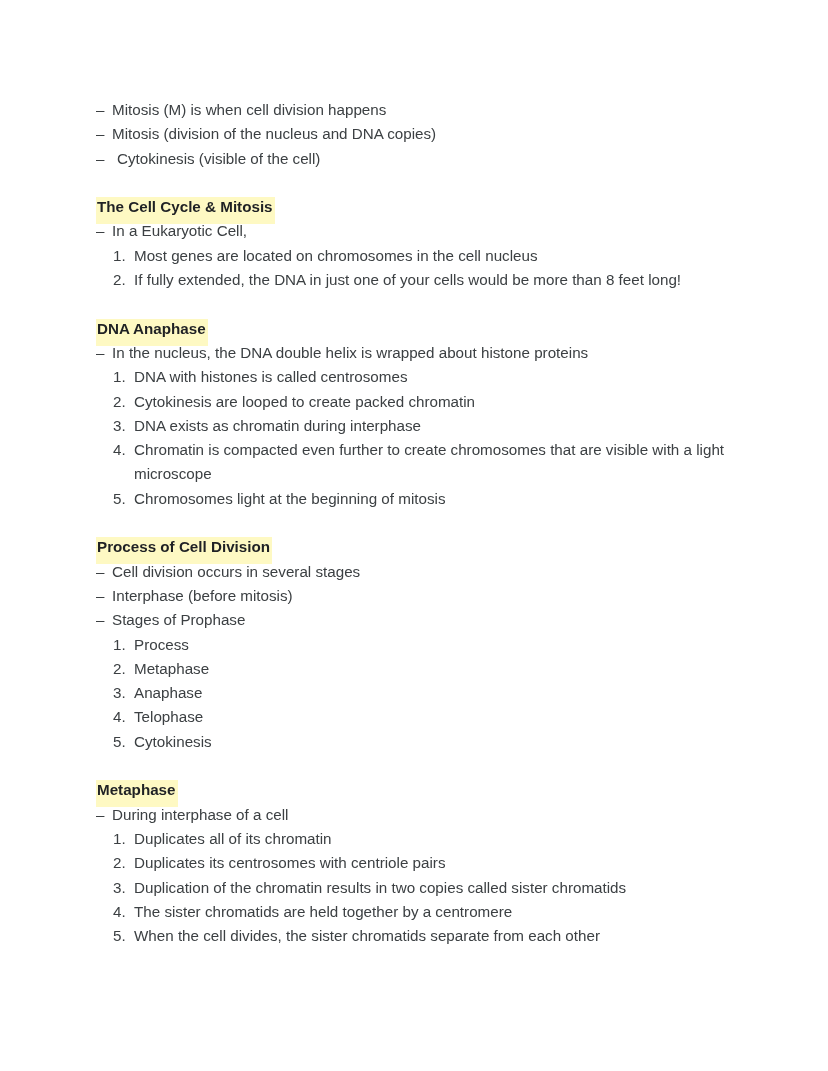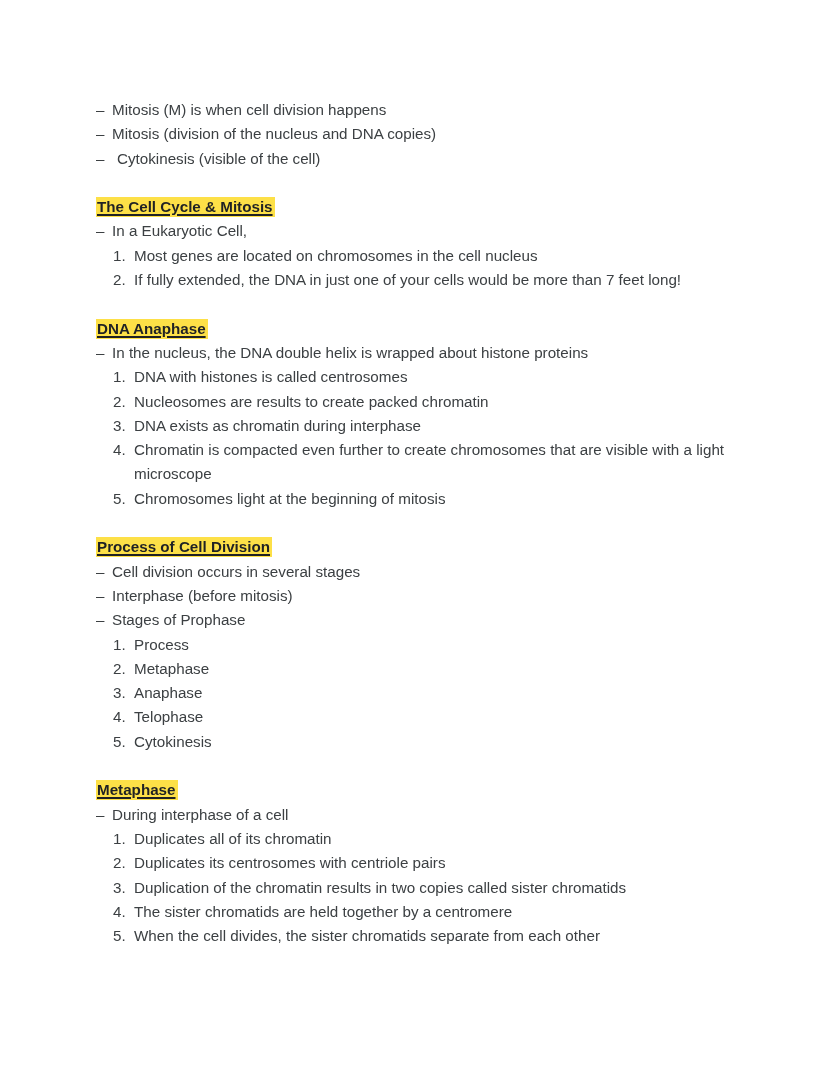--- a/index.html
+++ b/index.html
@@ -68,27 +68,26 @@
     top: 0;
     width: 20px;
     text-align: left;
   }
   
   .heading {
     display: block;
   }
   .heading .hl {
     display: inline;
-    background-color: #fde047;
+    background-color: #fef9c3;
     font-weight: bold;
     color: #1f2124;
-    text-decoration: underline;
     text-decoration-thickness: 1.6px;
     text-underline-offset: 2.2px;
-    padding: 1px 2px 2px 1px;
+    padding: 1px 2px 9px 1px;
     box-decoration-break: clone;
     -webkit-box-decoration-break: clone;
   }
 </style>
 </head>
 <body>
 
 <div class="page">
   <div class="doc-body" id="doc-body">
       <div class="block">
@@ -96,30 +95,30 @@
         <div class="dash-line"><span class="dash">–</span><span>Mitosis (division of the nucleus and DNA copies)</span></div>
         <div class="dash-line extra-space"><span class="dash">–</span><span> Cytokinesis (visible of the cell)</span></div>
       </div>
       <div class="spacer"></div>
       <div class="block heading"><span class="hl">The Cell Cycle &amp; Mitosis</span></div>
       <div class="block">
         <div class="dash-line"><span class="dash">–</span><span>In a Eukaryotic Cell,</span></div>
       </div>
       <ol class="block num-list">
         <li><span class="marker">1.</span><span>Most genes are located on chromosomes in the cell nucleus</span></li>
-        <li><span class="marker">2.</span><span>If fully extended, the DNA in just one of your cells would be more than 7 feet long!</span></li>
+        <li><span class="marker">2.</span><span>If fully extended, the DNA in just one of your cells would be more than 8 feet long!</span></li>
       </ol>
       <div class="spacer"></div>
       <div class="block heading"><span class="hl">DNA Anaphase</span></div>
       <div class="block">
         <div class="dash-line"><span class="dash">–</span><span>In the nucleus, the DNA double helix is wrapped about histone proteins</span></div>
       </div>
       <ol class="block num-list">
         <li><span class="marker">1.</span><span>DNA with histones is called centrosomes</span></li>
-        <li><span class="marker">2.</span><span>Nucleosomes are results to create packed chromatin</span></li>
+        <li><span class="marker">2.</span><span>Cytokinesis are looped to create packed chromatin</span></li>
         <li><span class="marker">3.</span><span>DNA exists as chromatin during interphase</span></li>
         <li><span class="marker">4.</span><span>Chromatin is compacted even further to create chromosomes that are visible with a light microscope</span></li>
         <li><span class="marker">5.</span><span>Chromosomes light at the beginning of mitosis</span></li>
       </ol>
       <div class="spacer"></div>
       <div class="block heading"><span class="hl">Process of Cell Division</span></div>
       <div class="block">
         <div class="dash-line"><span class="dash">–</span><span>Cell division occurs in several stages</span></div>
         <div class="dash-line"><span class="dash">–</span><span>Interphase (before mitosis)</span></div>
         <div class="dash-line"><span class="dash">–</span><span>Stages of Prophase</span></div>

